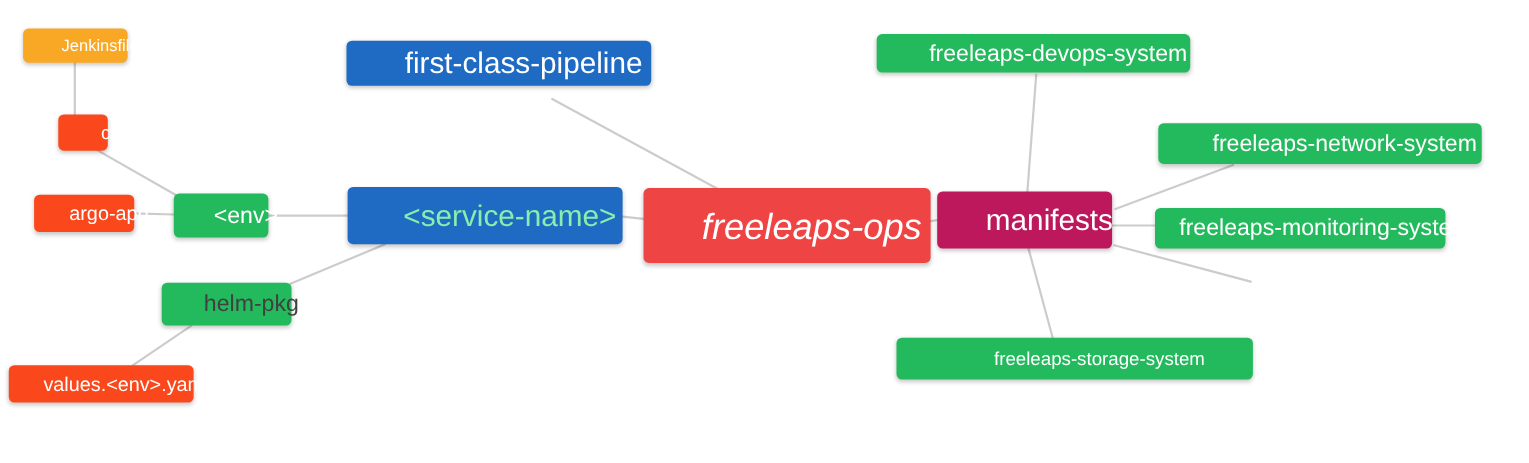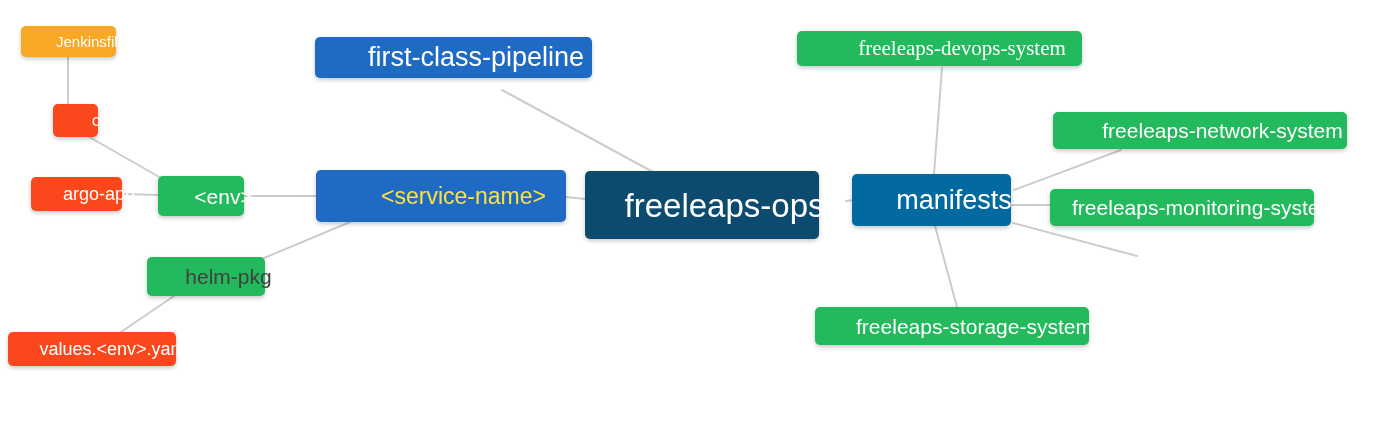--- a/index.html
+++ b/index.html
@@ -62,23 +62,23 @@
       <line x1="1011" y1="205" x2="1050" y2="205" stroke="#cccccc" stroke-width="2" stroke-linecap="round"></line>
       <line x1="1013" y1="223" x2="1137" y2="256" stroke="#cccccc" stroke-width="2" stroke-linecap="round"></line>
       <line x1="935" y1="226" x2="957" y2="307" stroke="#cccccc" stroke-width="2" stroke-linecap="round"></line>
     </svg>
   <div id="nodes-layer">
       <div class="node" style="left: 21px; top: 26px; width: 95px; height: 31px; background: rgb(249, 168, 37); color: rgb(255, 255, 255); font-size: 15px;">Jenkinsfile</div>
       <div class="node" style="left: 53px; top: 104px; width: 41px; height: 33px; background: rgb(250, 72, 28); color: rgb(255, 255, 255); font-size: 17px;">ci</div>
       <div class="node" style="left: 31px; top: 177px; width: 91px; height: 34px; background: rgb(250, 72, 28); color: rgb(255, 255, 255); font-size: 18px;">argo-app</div>
       <div class="node" style="left: 158px; top: 176px; width: 86px; height: 40px; background: rgb(34, 186, 92); color: rgb(255, 255, 255); font-size: 21px;">&lt;env&gt;</div>
       <div class="node" style="left: 315px; top: 37px; width: 277px; height: 41px; background: rgb(31, 106, 194); color: rgb(255, 255, 255); font-size: 27px;">first-class-pipeline</div>
-      <div class="node" style="left: 316px; top: 170px; width: 250px; height: 52px; background: rgb(31, 106, 194); color: #fde047; font-size: 23px; text-align: right;">&lt;service-name&gt;</div>
-      <div class="node" style="left: 585px; top: 171px; width: 234px; height: 68px; background: #0c4a6e; color: rgb(255, 255, 255); font-size: 33px;">freeleaps-ops</div>
-      <div class="node" style="left: 852px; top: 174px; width: 159px; height: 52px; background: #0369a1; color: rgb(255, 255, 255); font-size: 27px;">manifests</div>
+      <div class="node" style="left: 316px; top: 170px; width: 250px; height: 52px; background: rgb(31, 106, 194); color: #86efac; font-size: 27px; text-align: right;">&lt;service-name&gt;</div>
+      <div class="node" style="left: 585px; top: 171px; width: 261px; height: 68px; background: #ef4444; color: rgb(255, 255, 255); font-size: 33px; font-style: italic;">freeleaps-ops</div>
+      <div class="node" style="left: 852px; top: 174px; width: 159px; height: 52px; background: #be185d; color: rgb(255, 255, 255); font-size: 27px;">manifests</div>
       <div class="node" style="left: 147px; top: 257px; width: 118px; height: 39px; background: rgb(34, 186, 92); color: #404040; font-size: 21px;">helm-pkg</div>
       <div class="node" style="left: 8px; top: 332px; width: 168px; height: 34px; background: rgb(250, 72, 28); color: rgb(255, 255, 255); font-size: 18px;">values.&lt;env&gt;.yaml</div>
-      <div class="node" style="left: 797px; top: 31px; width: 285px; height: 35px; background: rgb(34, 186, 92); color: rgb(255, 255, 255); font-size: 21px; font-family: Liberation Serif, serif;">freeleaps-devops-system</div>
+      <div class="node" style="left: 797px; top: 31px; width: 285px; height: 35px; background: rgb(34, 186, 92); color: rgb(255, 255, 255); font-size: 21px;">freeleaps-devops-system</div>
       <div class="node" style="left: 1053px; top: 112px; width: 294px; height: 37px; background: rgb(34, 186, 92); color: rgb(255, 255, 255); font-size: 21px;">freeleaps-network-system</div>
       <div class="node" style="left: 1050px; top: 189px; width: 264px; height: 37px; background: rgb(34, 186, 92); color: rgb(255, 255, 255); font-size: 21px;">freeleaps-monitoring-system</div>
-      <div class="node" style="left: 815px; top: 307px; width: 274px; height: 38px; background: rgb(34, 186, 92); color: rgb(255, 255, 255); font-size: 21px;">freeleaps-storage-system</div>
+      <div class="node" style="left: 815px; top: 307px; width: 324px; height: 38px; background: rgb(34, 186, 92); color: rgb(255, 255, 255); font-size: 17px;">freeleaps-storage-system</div>
     </div>
 </div>
 
 </body></html>

